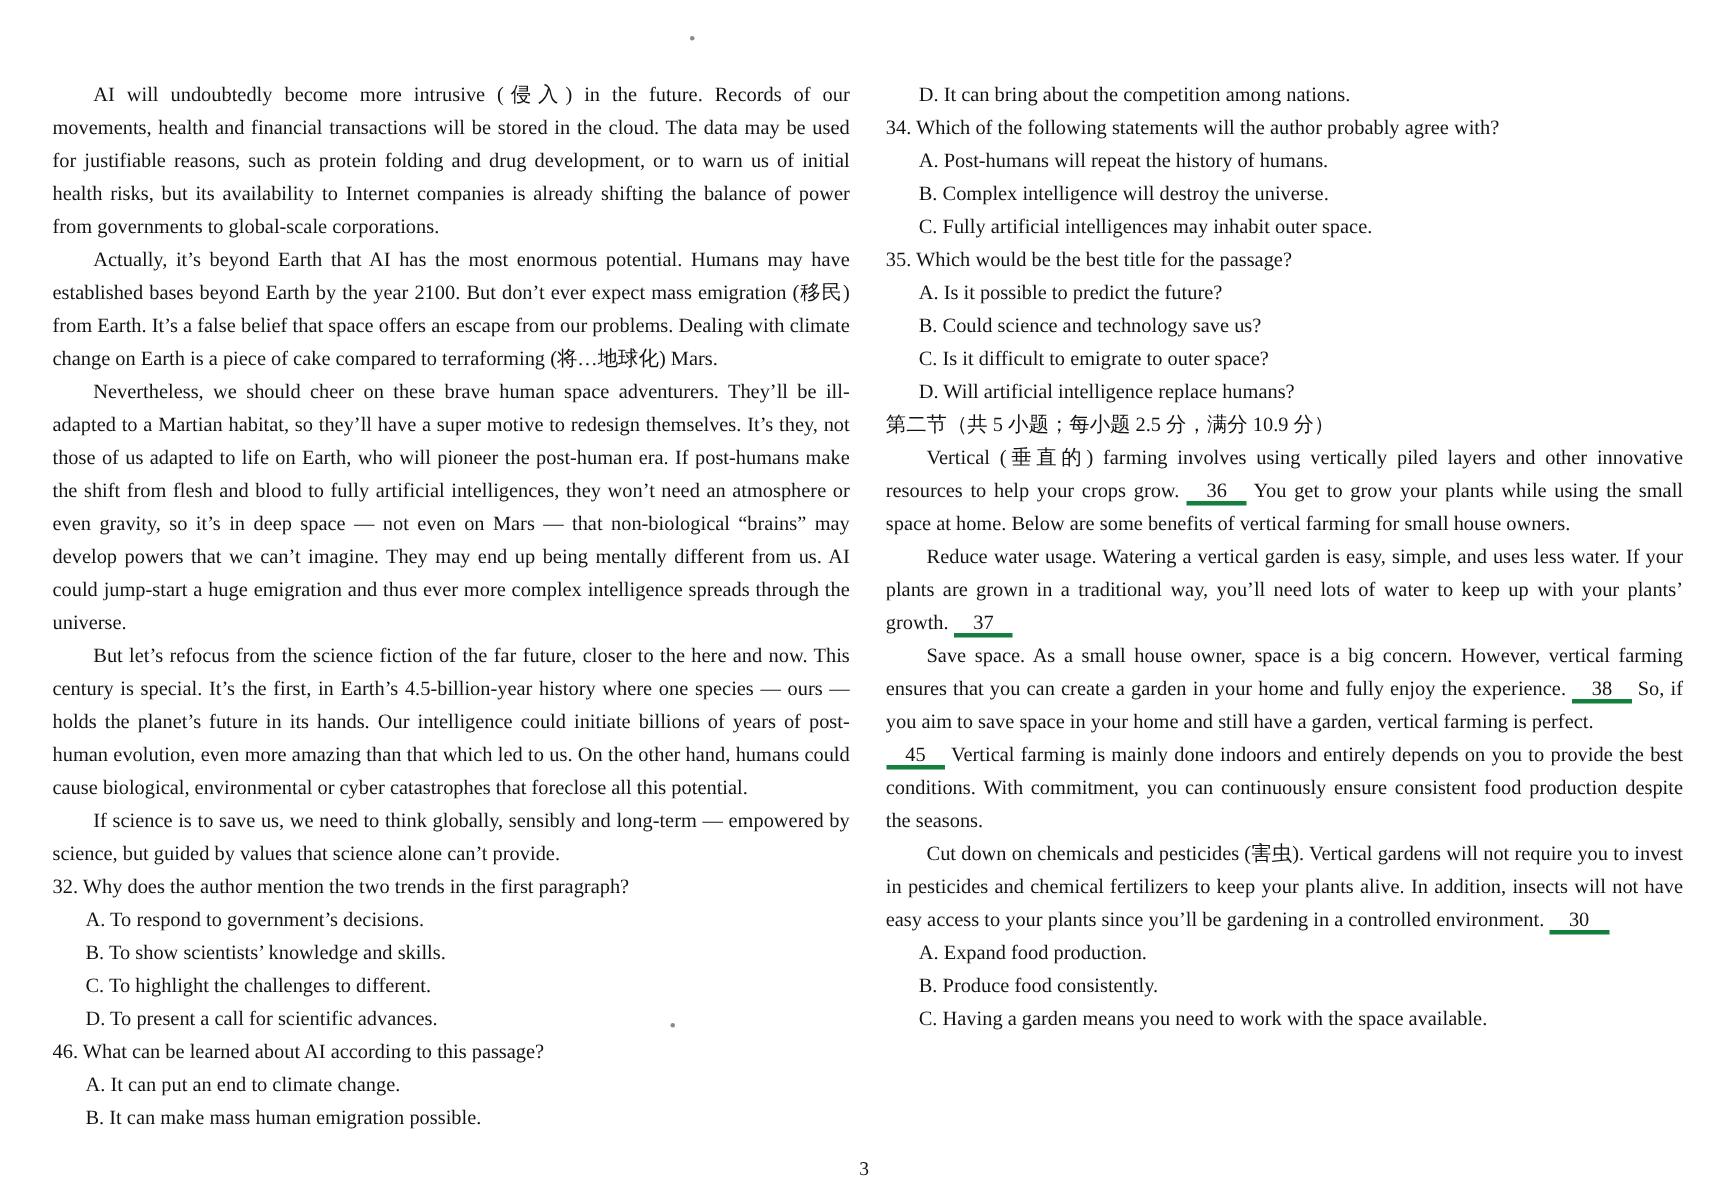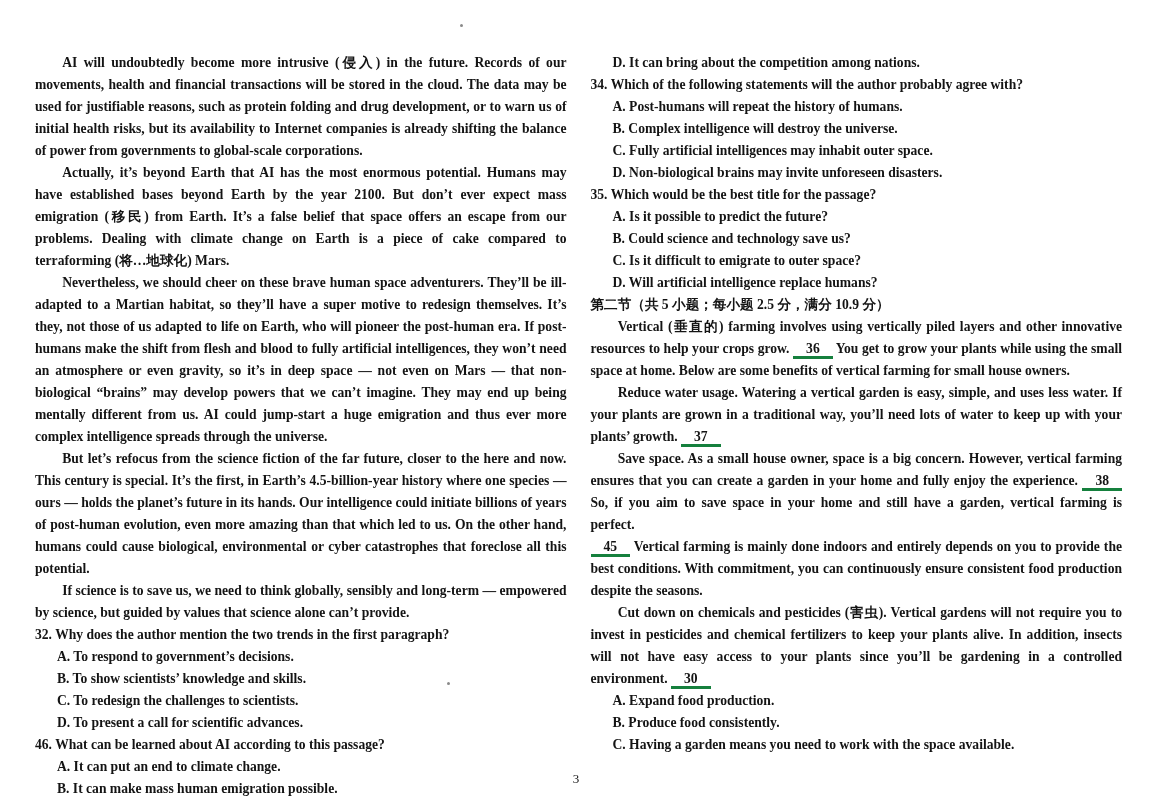--- a/index.html
+++ b/index.html
@@ -21,21 +21,20 @@
     overflow: hidden;
   }
   .columns {
     display: flex;
     gap: 24px;
   }
   .col {
     flex: 1 1 0;
     min-width: 0;
     text-align: justify;
-    font-weight: bold;
   }
   p { margin: 0; }
   .indent { text-indent: 2em; }
   .q { text-align: left; }
   .opt { padding-left: 22px; text-align: left; }
   .cloze .blank {
     border-bottom: 3px solid #15803d;
     padding: 0 13px;
     white-space: nowrap;
   }
@@ -70,36 +69,35 @@
     <div class="col">
       <p class="indent">AI will undoubtedly become more intrusive (侵入) in the future. Records of our movements, health and financial transactions will be stored in the cloud. The data may be used for justifiable reasons, such as protein folding and drug development, or to warn us of initial health risks, but its availability to Internet companies is already shifting the balance of power from governments to global-scale corporations.</p>
       <p class="indent">Actually, it’s beyond Earth that AI has the most enormous potential. Humans may have established bases beyond Earth by the year 2100. But don’t ever expect mass emigration (移民) from Earth. It’s a false belief that space offers an escape from our problems. Dealing with climate change on Earth is a piece of cake compared to terraforming (将…地球化) Mars.</p>
       <p class="indent">Nevertheless, we should cheer on these brave human space adventurers. They’ll be ill-adapted to a Martian habitat, so they’ll have a super motive to redesign themselves. It’s they, not those of us adapted to life on Earth, who will pioneer the post-human era. If post-humans make the shift from flesh and blood to fully artificial intelligences, they won’t need an atmosphere or even gravity, so it’s in deep space — not even on Mars — that non-biological “brains” may develop powers that we can’t imagine. They may end up being mentally different from us. AI could jump-start a huge emigration and thus ever more complex intelligence spreads through the universe.</p>
       <p class="indent">But let’s refocus from the science fiction of the far future, closer to the here and now. This century is special. It’s the first, in Earth’s 4.5-billion-year history where one species — ours — holds the planet’s future in its hands. Our intelligence could initiate billions of years of post-human evolution, even more amazing than that which led to us. On the other hand, humans could cause biological, environmental or cyber catastrophes that foreclose all this potential.</p>
       <p class="indent">If science is to save us, we need to think globally, sensibly and long-term — empowered by science, but guided by values that science alone can’t provide.</p>
 
       <p class="q">32. Why does the author mention the two trends in the first paragraph?</p>
       <p class="opt">A. To respond to government’s decisions.</p>
       <p class="opt">B. To show scientists’ knowledge and skills.</p>
-      <p class="opt">C. To redesign the challenges to scientists.</p>
+      <p class="opt">C. To highlight the challenges to different.</p>
       <p class="opt">D. To present a call for scientific advances.</p>
 
       <p class="q">46. What can be learned about AI according to this passage?</p>
       <p class="opt">A. It can put an end to climate change.</p>
       <p class="opt">B. It can make mass human emigration possible.</p>
     </div>
 
     <div class="col">
       <p class="opt">D. It can bring about the competition among nations.</p>
 
       <p class="q">34. Which of the following statements will the author probably agree with?</p>
       <p class="opt">A. Post-humans will repeat the history of humans.</p>
       <p class="opt">B. Complex intelligence will destroy the universe.</p>
       <p class="opt">C. Fully artificial intelligences may inhabit outer space.</p>
-      <p class="opt">D. Non-biological brains may invite unforeseen disasters.</p>
 
       <p class="q">35. Which would be the best title for the passage?</p>
       <p class="opt">A. Is it possible to predict the future?</p>
       <p class="opt">B. Could science and technology save us?</p>
       <p class="opt">C. Is it difficult to emigrate to outer space?</p>
       <p class="opt">D. Will artificial intelligence replace humans?</p>
 
       <p class="q">第二节（共 5 小题；每小题 2.5 分，满分 10.9 分）</p>
 
       <p class="indent cloze"><span>Vertical (垂直的) farming involves using vertically piled layers and other innovative resources to help your crops grow. </span><span class="blank">36</span><span> You get to grow your plants while using the small space at home. Below are some benefits of vertical farming for small house owners.</span></p>

